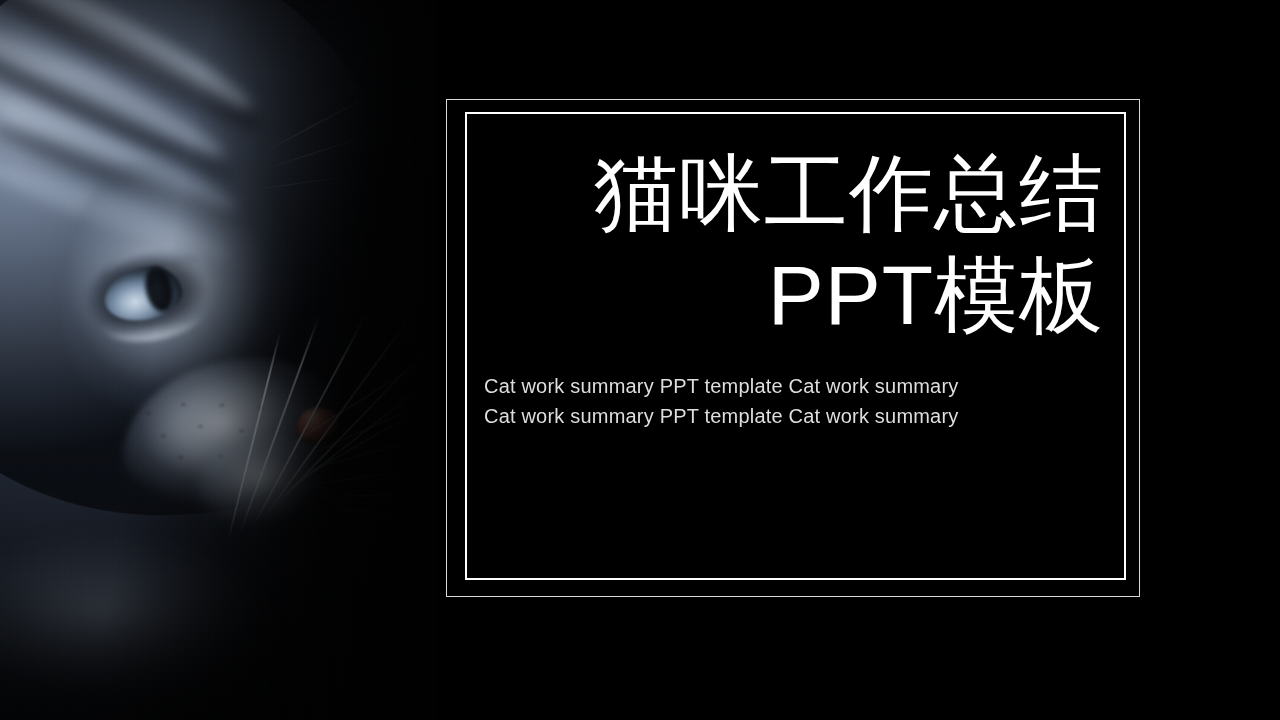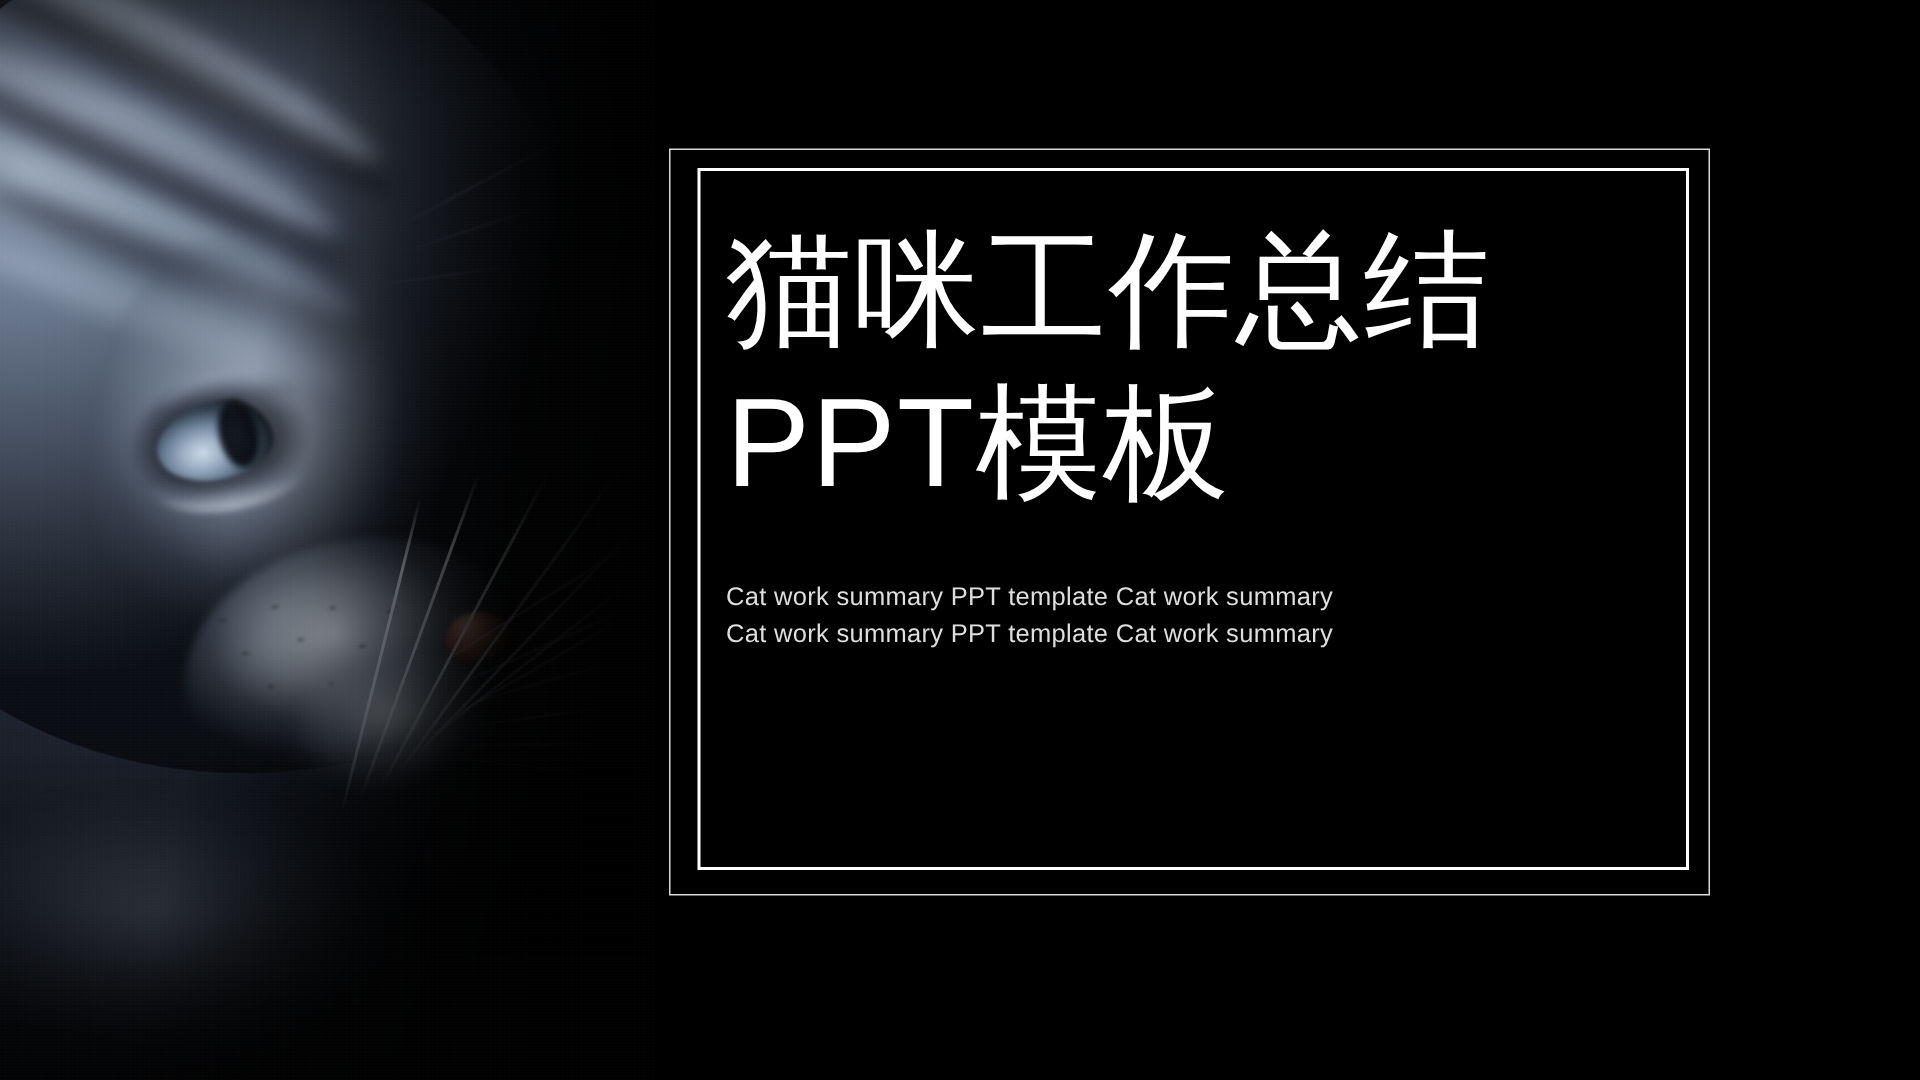--- a/index.html
+++ b/index.html
@@ -357,26 +357,27 @@
   }
 
   .title {
     margin: 16px 0 0 0;
     color: #ffffff;
     font-size: 84px;
     font-weight: 400;
     line-height: 1.22;
     letter-spacing: 1px;
     white-space: pre-line;
+    text-align: right;
   }
 
   .subtitle {
-    margin: 38px 0 0 0;
+    margin: 25px 0 0 0;
     color: #dedede;
-    font-size: 17px;
+    font-size: 20px;
     font-weight: 300;
     line-height: 1.48;
     letter-spacing: 0.2px;
     white-space: pre-line;
   }
 </style>
 </head>
 <body>
 
 <div id="slide">

